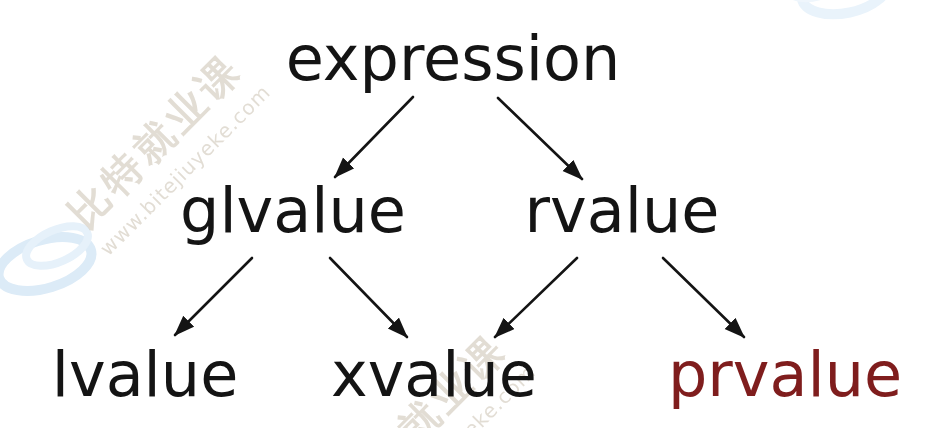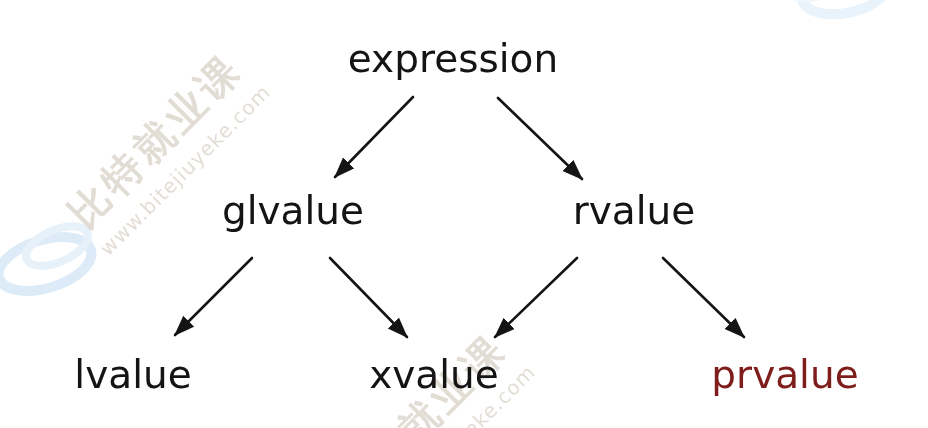--- a/index.html
+++ b/index.html
@@ -13,21 +13,21 @@
     font-family: "DejaVu Sans", "Liberation Sans", sans-serif;
   }
   #wm-svg, #edges-svg {
     position: absolute; left: 0; top: 0;
     pointer-events: none;
   }
   #node-layer { position: absolute; left: 0; top: 0; width: 100%; height: 100%; }
   .node-label {
     position: absolute;
     transform: translate(-50%, -50%);
-    font-size: 39px;
+    font-size: 62px;
     line-height: 1.16;
     color: #141414;
     white-space: nowrap;
   }
   .wm-text {
     position: absolute;
     transform: translate(-50%, -50%) rotate(-45deg);
     text-align: center;
     opacity: 0.5;
     pointer-events: none;
@@ -82,18 +82,18 @@
         <line x1="252" y1="258" x2="175" y2="335" marker-end="url(#arrowhead)"></line>
         <line x1="330" y1="258" x2="407" y2="337" marker-end="url(#arrowhead)"></line>
         <line x1="577" y1="258" x2="495" y2="337" marker-end="url(#arrowhead)"></line>
         <line x1="663" y1="258" x2="744" y2="337" marker-end="url(#arrowhead)"></line>
       </g>
   </svg>
 
   <div id="node-layer">
       <div class="node-label" style="left: 453px; top: 59px; color: rgb(20, 20, 20);">expression</div>
       <div class="node-label" style="left: 293px; top: 211px; color: rgb(20, 20, 20); text-align: center;">glvalue</div>
-      <div class="node-label" style="left: 622px; top: 211px; color: rgb(20, 20, 20); margin-left: 12px;">rvalue</div>
-      <div class="node-label" style="left: 133px; top: 375px; color: rgb(20, 20, 20);">lvalue</div>
+      <div class="node-label" style="left: 622px; top: 211px; color: rgb(20, 20, 20);">rvalue</div>
+      <div class="node-label" style="left: 145px; top: 375px; color: rgb(20, 20, 20);">lvalue</div>
       <div class="node-label" style="left: 434px; top: 375px; color: rgb(20, 20, 20);">xvalue</div>
       <div class="node-label" style="left: 785px; top: 375px; color: #7f1d1d;">prvalue</div>
     </div>
 </div>
 
 </body></html>

